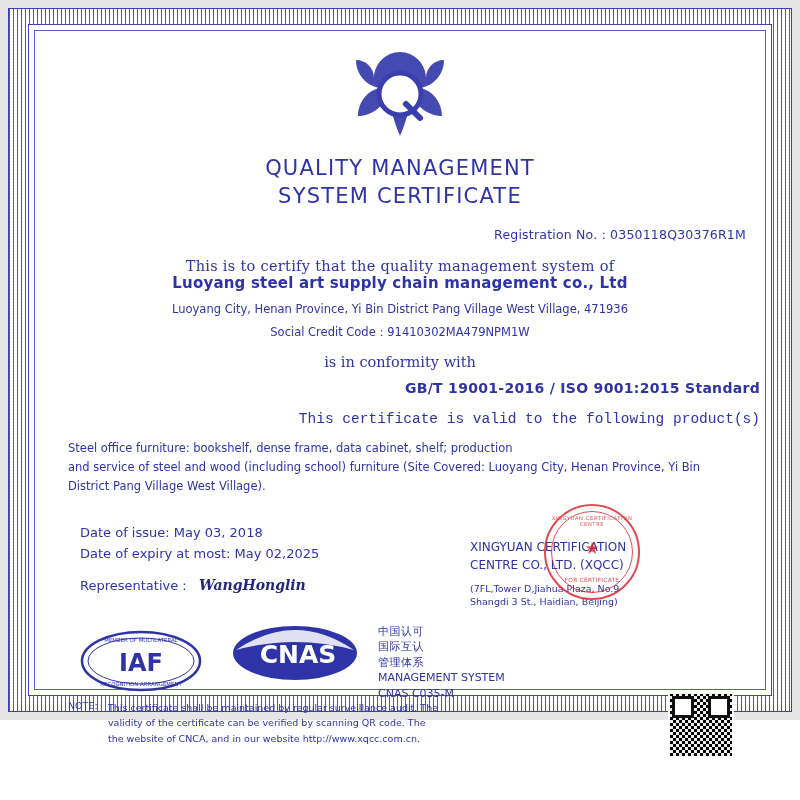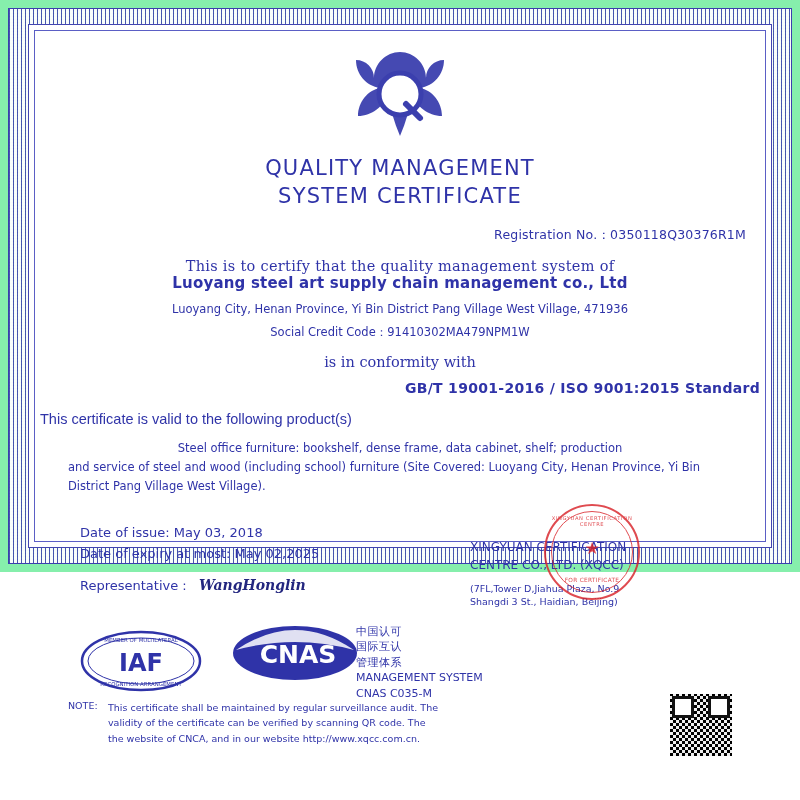--- a/index.html
+++ b/index.html
@@ -11,22 +11,22 @@
     width: 800px;
     height: 800px;
     overflow: hidden;
     font-family: "Liberation Sans", sans-serif;
   }
 
   
   .page {
     position: relative;
     width: 800px;
-    height: 572px;
-    background: #86efac;
+    height: 720px;
+    background: #e5e5e5;
     box-sizing: border-box;
     padding-left: 43px;
   }
 
   
   .outer-band {
     position: absolute;
     left: 8px;
     top: 8px;
     right: 8px;
@@ -145,35 +145,35 @@
   .standard {
     text-align: right;
     font-family: "DejaVu Sans", sans-serif;
     font-weight: bold;
     font-size: 14px;
     color: #2f33a8;
     margin-top: 10px;
     letter-spacing: 0.3px;
   }
   .valid-for {
-    text-align: left;
-    font-family: Liberation Sans, sans-serif;
+    text-align: right;
+    font-family: Liberation Mono, monospace;
     font-size: 14.5px;
     color: #2f33a8;
     margin-top: 15px;
   }
   .scope {
     font-family: "DejaVu Sans", sans-serif;
     font-size: 11.5px;
     color: #2f33a8;
     margin: 12px 28px 0 28px;
     line-height: 1.65;
     text-align: left;
   }
-  .scope .ln1 { text-align: center; display: block; }
+  .scope .ln1 { display: block; }
 
   
   .issue-row {
     position: relative;
     margin-top: 26px;
     height: 92px;
   }
   .issue-left {
     position: absolute;
     left: 40px;
@@ -275,21 +275,21 @@
   }
   .cnas {
     position: absolute;
     left: 190px;
     top: 0px;
     width: 130px;
     height: 66px;
   }
   .cnas-text {
     position: absolute;
-    left: 316px;
+    left: 338px;
     top: 4px;
     font-family: "DejaVu Sans", sans-serif;
     font-size: 11px;
     color: #2f33a8;
     line-height: 1.42;
   }
   .cnas-text .cn { letter-spacing: 0.5px; }
 
   
   .note-row {

